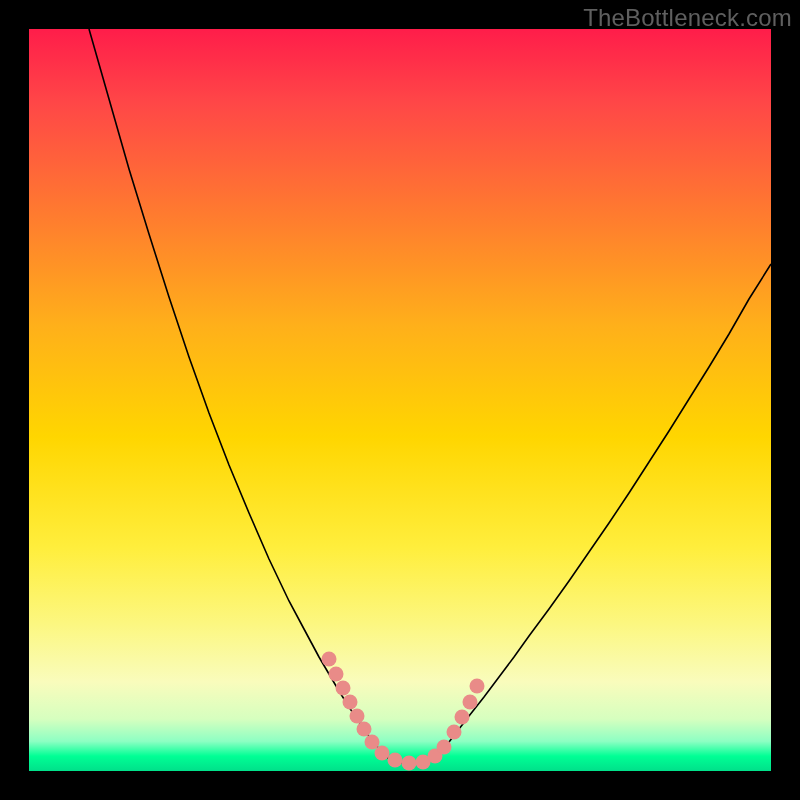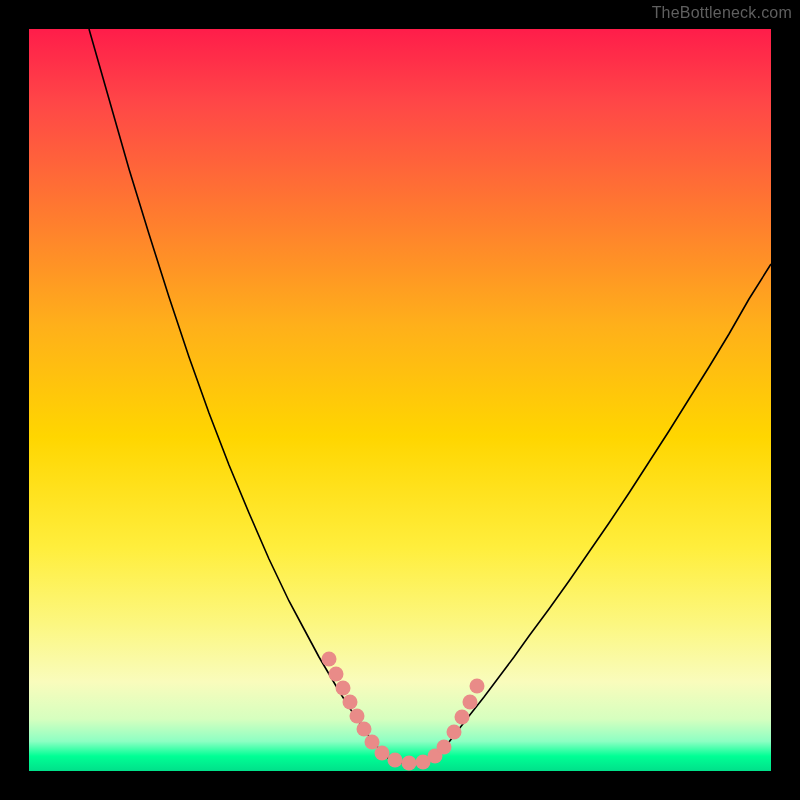--- a/index.html
+++ b/index.html
@@ -29,21 +29,21 @@
       #8dffc3 96%,
       #00ff95 98%,
       #00e08a 100%
     );
   }
   .watermark {
     position: absolute;
     top: 4px;
     right: 8px;
     font-family: Arial, Helvetica, sans-serif;
-    font-size: 16px;
+    font-size: 24px;
     color: #5f5f5f;
     letter-spacing: 0.2px;
   }
   svg.curves {
     position: absolute;
     top: 0; left: 0;
     width: 742px; height: 742px;
   }
   .curve-line {
     fill: none;

